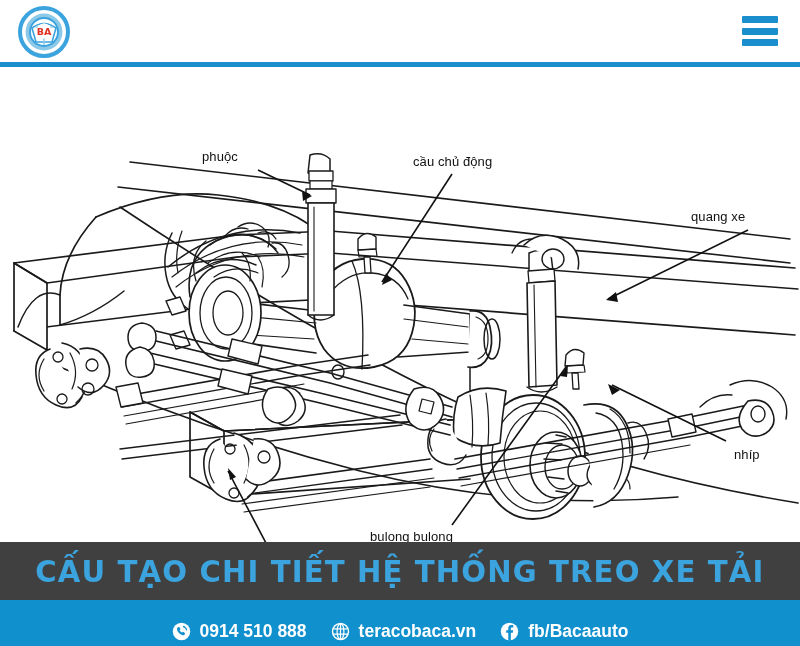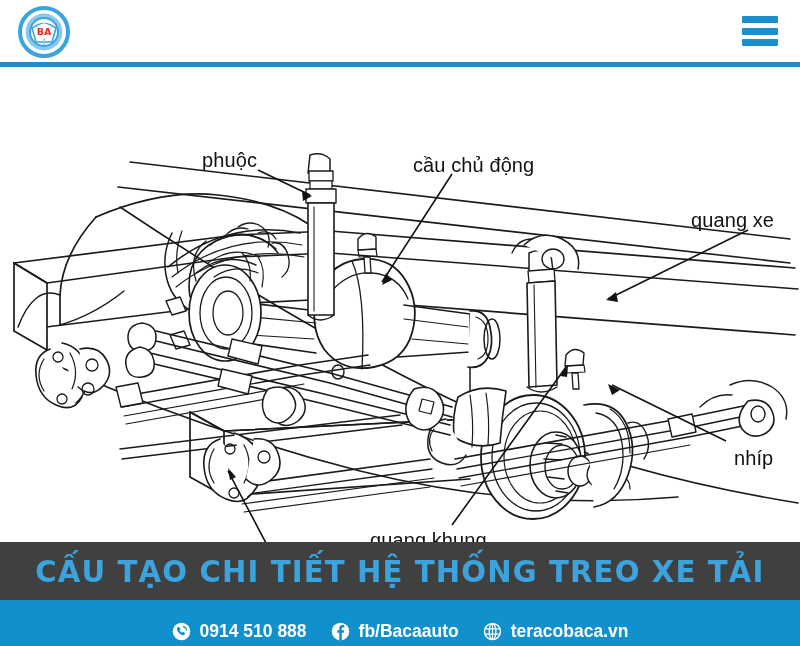--- a/index.html
+++ b/index.html
@@ -63,21 +63,21 @@
   }
   .diagram-svg {
     position: absolute;
     left: 0; top: 0;
     width: 800px;
     height: 475px;
   }
   .dg-label {
     position: absolute;
     font-family: "Liberation Sans", sans-serif;
-    font-size: 20px;
+    font-size: 13px;
     color: #111111;
     white-space: nowrap;
     letter-spacing: 0.1px;
   }
   .lbl-phuoc      { left: 202px; top: 82px; }
   .lbl-cau        { left: 413px; top: 87px; }
   .lbl-khung      { left: 691px; top: 142px; }
   .lbl-nhip       { left: 710px; top: 380px; margin-left: 24px; }
   .lbl-bulong     { left: 370px; top: 462px; }
 
@@ -369,21 +369,21 @@
 
       <path d="M276 495 L228 404"></path>
       <path d="M230 413 l-2 -12 l8 9 Z" fill="#111111" stroke="none"></path>
     </g>
   </svg>
 
   <div class="dg-label lbl-phuoc">phuộc</div>
   <div class="dg-label lbl-cau">cầu chủ động</div>
   <div class="dg-label lbl-khung">quang xe</div>
   <div class="dg-label lbl-nhip">nhíp</div>
-  <div class="dg-label lbl-bulong">quang khung</div>
+  <div class="dg-label lbl-bulong">bulong bulong</div>
 
 </div>
 
 <div class="caption-band">
   <div class="caption-title">CẤU TẠO CHI TIẾT HỆ THỐNG TREO XE TẢI</div>
 </div>
 
 <div class="footer">
 
   <div class="footer-item">
@@ -393,30 +393,30 @@
         <path d="M6.4 5.4 c1.1 -0.5 1.9 0.5 2.4 1.4 c0.4 0.8 -0.5 1.2 -0.7 1.7 c-0.2 0.6 1.6 2.5 2.3 2.6 c0.5 0.1 0.9 -0.9 1.7 -0.5 c0.9 0.4 1.9 1.3 1.4 2.3 c-0.5 1.1 -2.2 1.3 -3.6 0.6 c-2.2 -1.1 -4.3 -3.3 -4.6 -5.6 c-0.1 -1.2 0.2 -2.2 1.1 -2.5 Z" fill="#1190ce"></path>
         <path d="M11.5 4.6 a5.6 5.6 0 0 1 4.1 4.2" fill="none" stroke="#1190ce" stroke-width="1.1"></path>
       </svg>
     </span>
     <span>0914 510 888</span>
   </div>
 
   <div class="footer-item">
     <span class="fi-icon">
       <svg viewBox="0 0 20 20" width="19" height="19">
-        <circle cx="10" cy="10" r="9.2" fill="#ffffff"></circle>
-        <path d="M11.4 19.1 V11.4 h2.1 l0.4 -2.6 h-2.5 V7.1 c0 -0.8 0.3 -1.3 1.4 -1.3 h1.2 V3.4 c-0.3 -0.05 -1.1 -0.13 -2 -0.13 c-2 0 -3.3 1.2 -3.3 3.4 v2.1 H6.5 v2.6 h2.2 v7.7 Z" fill="#1190ce"></path>
-      </svg>
-    </span>
-    <span>fb/Bacaauto</span>
-  </div>
-
-  <div class="footer-item">
-    <span class="fi-icon">
-      <svg viewBox="0 0 20 20" width="19" height="19">
         <circle cx="10" cy="10" r="8.4" fill="none" stroke="#ffffff" stroke-width="1.5"></circle>
         <ellipse cx="10" cy="10" rx="3.6" ry="8.4" fill="none" stroke="#ffffff" stroke-width="1.3"></ellipse>
         <path d="M2 7.2 h16 M2 12.8 h16 M10 1.6 v16.8" stroke="#ffffff" stroke-width="1.3" fill="none"></path>
       </svg>
     </span>
     <span>teracobaca.vn</span>
   </div>
+
+  <div class="footer-item">
+    <span class="fi-icon">
+      <svg viewBox="0 0 20 20" width="19" height="19">
+        <circle cx="10" cy="10" r="9.2" fill="#ffffff"></circle>
+        <path d="M11.4 19.1 V11.4 h2.1 l0.4 -2.6 h-2.5 V7.1 c0 -0.8 0.3 -1.3 1.4 -1.3 h1.2 V3.4 c-0.3 -0.05 -1.1 -0.13 -2 -0.13 c-2 0 -3.3 1.2 -3.3 3.4 v2.1 H6.5 v2.6 h2.2 v7.7 Z" fill="#1190ce"></path>
+      </svg>
+    </span>
+    <span>fb/Bacaauto</span>
+  </div>
 </div>
 
 </body></html>

